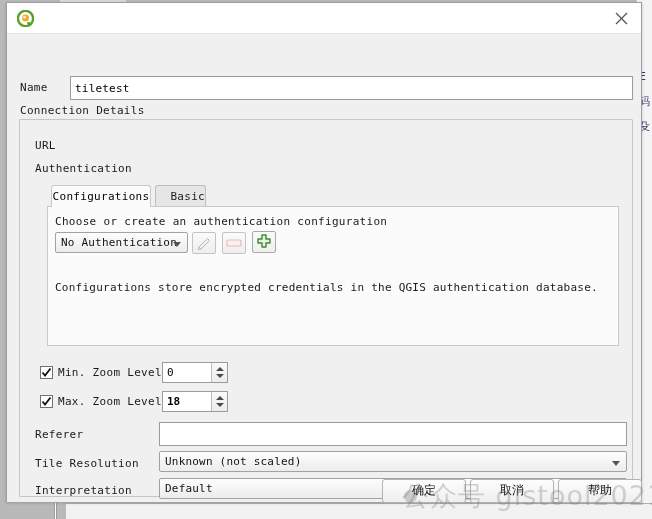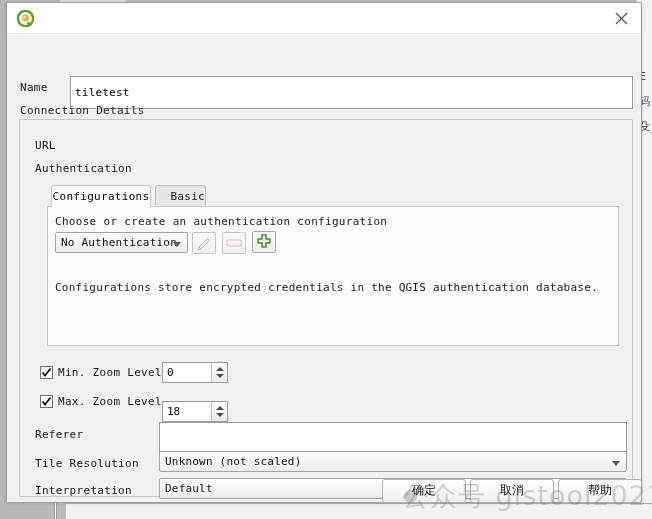--- a/index.html
+++ b/index.html
@@ -112,21 +112,21 @@
 
   .txtfield {
     position: absolute;
     background: #ffffff;
     border: 1px solid #9c9c9c;
     font-family: "DejaVu Sans Mono", monospace;
     font-size: 11px;
     color: #000000;
     padding: 0 4px;
     line-height: 19px;
-    height: 33px;
+    height: 24px;
     outline: none;
     letter-spacing: 0.2px;
   }
   .txtfield::placeholder { color: #9a9a9a; }
 
   
   .groupbox {
     position: absolute;
     border: 1px solid #c6c6c6;
     background: #f0f0f0;
@@ -383,21 +383,21 @@
           <div class="down"></div>
         </div>
       </div>
 
       <div class="chk" style="left:33px; top:361px;">
         <svg width="11" height="11" viewBox="0 0 11 11">
           <polyline points="1.5,5.5 4,8.5 9.5,1.5" fill="none" stroke="#111" stroke-width="1.8"></polyline>
         </svg>
       </div>
       <div class="lbl" style="left:51px; top:361px;">Max. Zoom Level</div>
-      <div class="spin" style="left:155px; top:367px;">
+      <div class="spin" style="left:155px; top:357px;font-weight:bold;">
         <div class="val">18</div>
         <div class="btns">
           <div class="up"></div>
           <div class="down"></div>
         </div>
       </div>
 
       <div class="lbl" style="left:28px; top:394px;">Referer</div>
       <input class="txtfield" style="left: 152px; top: 388px; width: 468px;" value="">
 

